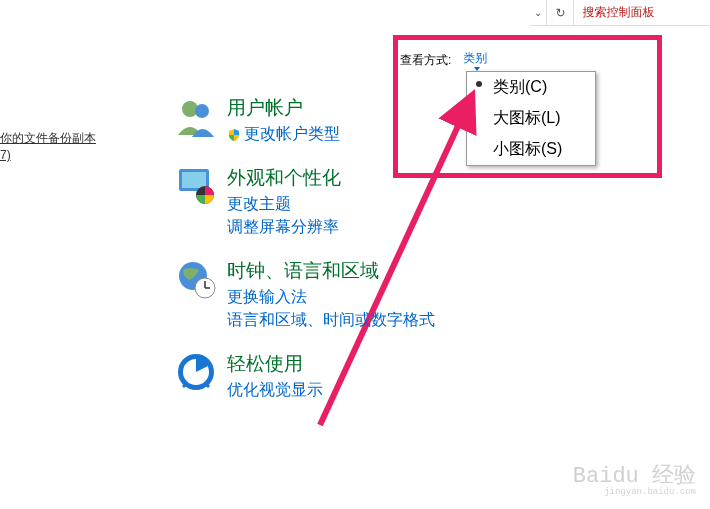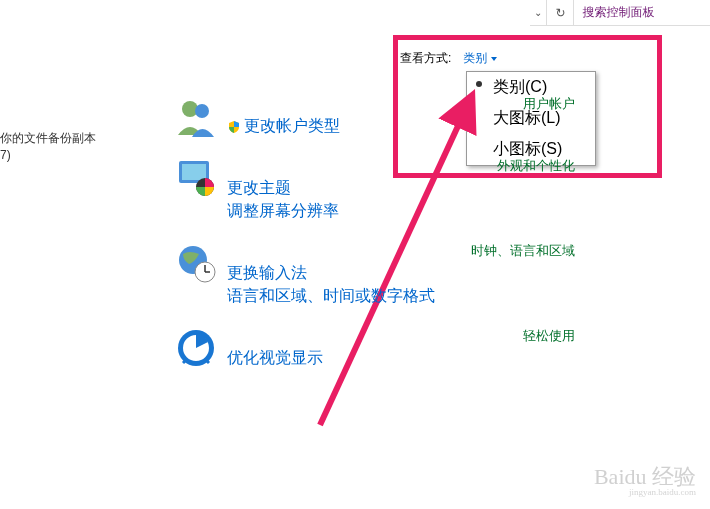--- a/index.html
+++ b/index.html
@@ -31,30 +31,31 @@
       padding: 0 8px;
       color: #555;
       border-left: 1px solid #ddd;
       border-right: 1px solid #ddd;
       height: 100%;
       display: flex;
       align-items: center;
     }
     .search-box {
       padding: 0 8px;
-      color: #701a75;
+      color: #b91c1c;
       flex: 1;
     }
     .left-fragment {
       position: absolute;
       left: 0;
       top: 130px;
       color: #333;
       font-size: 12px;
       line-height: 1.4;
+      text-decoration: underline;
     }
     .content {
       position: absolute;
       left: 175px;
       top: 95px;
       width: 400px;
     }
     .category {
       display: flex;
       margin-bottom: 18px;
@@ -62,23 +63,22 @@
     .cat-icon {
       width: 42px;
       height: 42px;
       margin-right: 10px;
       flex-shrink: 0;
       position: relative;
     }
     .cat-body { flex: 1; }
     .cat-title {
       color: #006F2A;
-      font-size: 13px;
+      font-size: 19px;
       margin-bottom: 3px;
-      text-align: right;
     }
     .cat-link {
       color: #0066CC;
       font-size: 16px;
       margin-bottom: 2px;
       display: flex;
       align-items: center;
       cursor: pointer;
     }
     .shield {
@@ -96,20 +96,21 @@
       font-size: 12px;
     }
     .view-label { color: #000000; }
     .view-value {
       color: #0066CC;
       margin-left: 6px;
       padding: 2px 6px;
       display: flex;
       align-items: center;
       cursor: pointer;
+      flex-direction: column;
     }
     .view-value .tri {
       margin-left: 4px;
       border-style: solid;
       border-width: 4px 3px 0 3px;
       border-color: #0066CC transparent transparent transparent;
     }
     .dropdown-menu {
       position: absolute;
       top: 71px;
@@ -151,21 +152,21 @@
       height: 360px;
       pointer-events: none;
     }
     .watermark {
       position: absolute;
       right: 14px;
       bottom: 12px;
       color: rgba(170,170,170,0.55);
       font-size: 22px;
       font-weight: 200;
-      font-family: Liberation Serif, serif;
+      font-family: Liberation Mono, monospace;
       text-align: right;
       line-height: 1;
     }
     .watermark .sub { font-size: 9px; color: rgba(170,170,170,0.5); }
   </style>
 </head>
 <body>
 
 <div class="top-bar">
   <span class="nav-dropdown">⌄</span>

